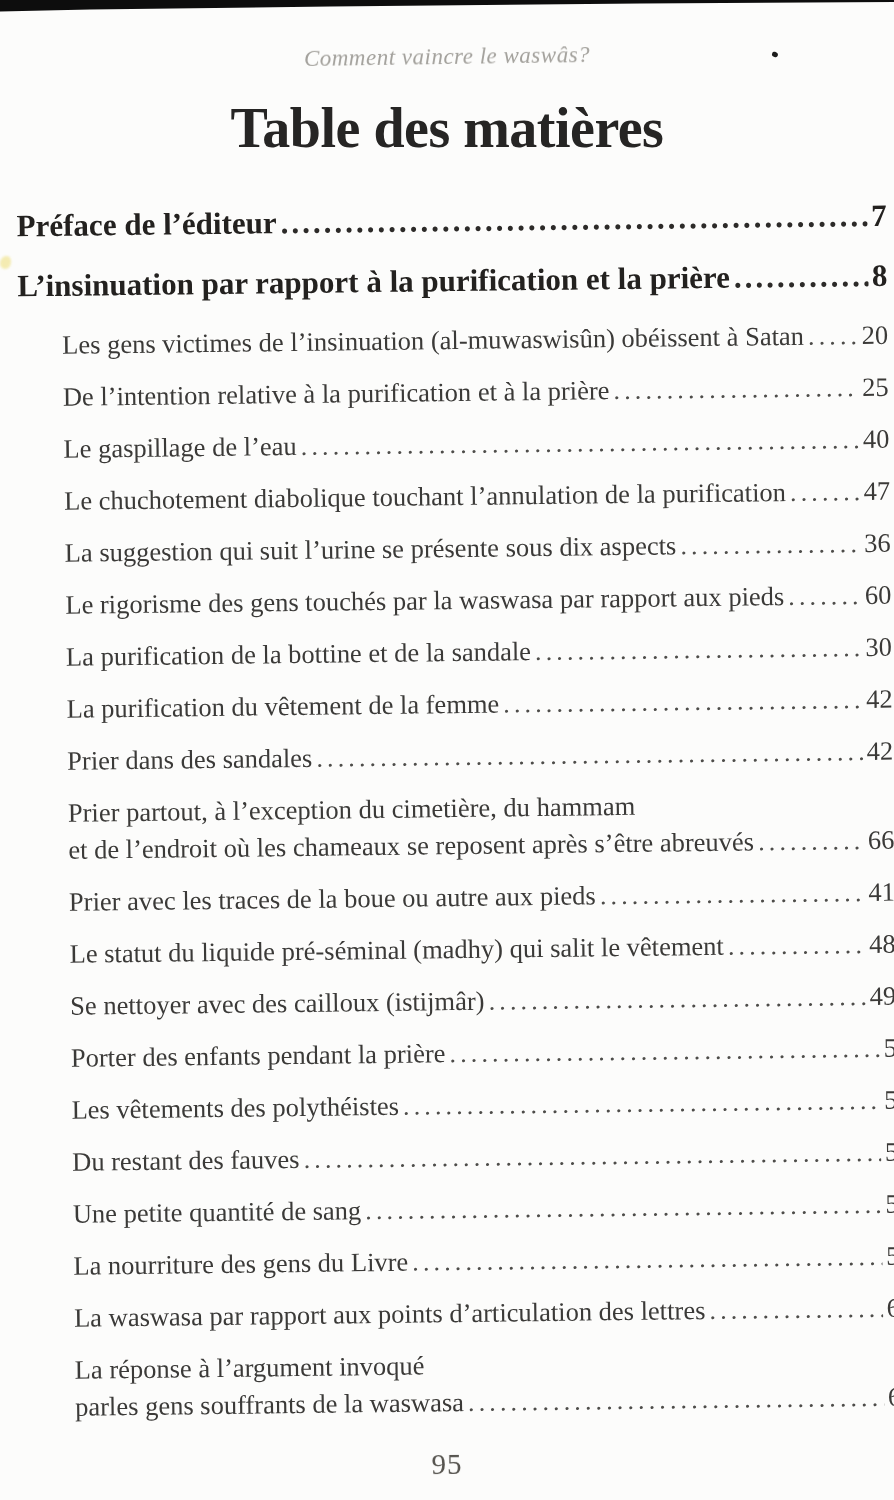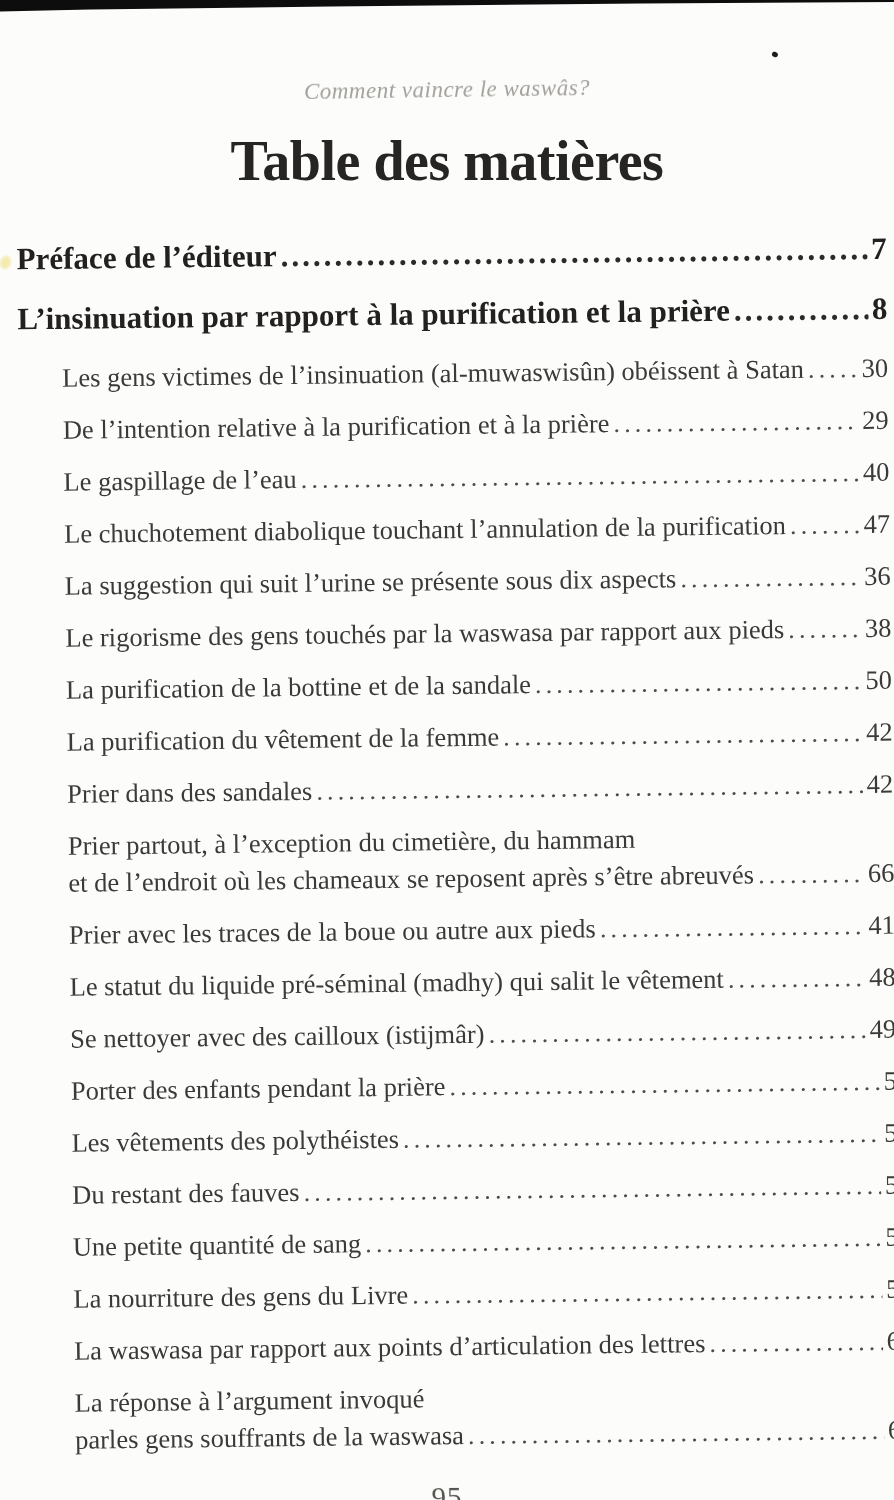--- a/index.html
+++ b/index.html
@@ -15,21 +15,21 @@
   .scan-top-strip{position:absolute;top:0;left:0;width:894px;height:12px;pointer-events:none;}
   
   .speck-dark{
     position:absolute;left:772px;top:52px;width:6px;height:5px;
     background:#1c1c1c;border-radius:40% 60% 50% 50%;transform:rotate(20deg);
   }
   .speck-yellow{
     position:absolute;left:0px;top:256px;width:11px;height:13px;
     background:#f3e9a6;border-radius:60% 40% 55% 45%;opacity:.85;filter:blur(1px);
   }
-  .page-inner{position:absolute;inset:0;filter:blur(0.3px);margin-top:33px;}
+  .page-inner{position:absolute;inset:0;filter:blur(0.3px);}
   .running-header{
     position:absolute;top:44px;left:0;width:894px;
     text-align:center;
     font-style:italic;
     font-size:23px;
     color:#a3a19c;
     letter-spacing:.5px;
     filter:blur(0.6px);
     transform:rotate(-0.8deg);
   }
@@ -112,63 +112,63 @@
         <div class="toc-line">
           <span class="toc-text">L’insinuation par rapport à la purification et la prière</span>
           <span class="toc-leader">..................................................................................................................................</span>
           <span class="toc-page">8</span>
         </div>
       </div>
       <div class="toc-entry sub">
         <div class="toc-line">
           <span class="toc-text">Les gens victimes de l’insinuation (al-muwaswisûn) obéissent à Satan</span>
           <span class="toc-leader">..................................................................................................................................</span>
+          <span class="toc-page">20</span>
+        </div>
+      </div>
+      <div class="toc-entry sub">
+        <div class="toc-line">
+          <span class="toc-text">De l’intention relative à la purification et à la prière</span>
+          <span class="toc-leader">..................................................................................................................................</span>
+          <span class="toc-page">25</span>
+        </div>
+      </div>
+      <div class="toc-entry sub">
+        <div class="toc-line">
+          <span class="toc-text">Le gaspillage de l’eau</span>
+          <span class="toc-leader">..................................................................................................................................</span>
+          <span class="toc-page">40</span>
+        </div>
+      </div>
+      <div class="toc-entry sub">
+        <div class="toc-line">
+          <span class="toc-text">Le chuchotement diabolique touchant l’annulation de la purification</span>
+          <span class="toc-leader">..................................................................................................................................</span>
+          <span class="toc-page">47</span>
+        </div>
+      </div>
+      <div class="toc-entry sub">
+        <div class="toc-line">
+          <span class="toc-text">La suggestion qui suit l’urine se présente sous dix aspects</span>
+          <span class="toc-leader">..................................................................................................................................</span>
+          <span class="toc-page">36</span>
+        </div>
+      </div>
+      <div class="toc-entry sub">
+        <div class="toc-line">
+          <span class="toc-text">Le rigorisme des gens touchés par la waswasa par rapport aux pieds</span>
+          <span class="toc-leader">..................................................................................................................................</span>
+          <span class="toc-page">60</span>
+        </div>
+      </div>
+      <div class="toc-entry sub">
+        <div class="toc-line">
+          <span class="toc-text">La purification de la bottine et de la sandale</span>
+          <span class="toc-leader">..................................................................................................................................</span>
           <span class="toc-page">30</span>
-        </div>
-      </div>
-      <div class="toc-entry sub">
-        <div class="toc-line">
-          <span class="toc-text">De l’intention relative à la purification et à la prière</span>
-          <span class="toc-leader">..................................................................................................................................</span>
-          <span class="toc-page">29</span>
-        </div>
-      </div>
-      <div class="toc-entry sub">
-        <div class="toc-line">
-          <span class="toc-text">Le gaspillage de l’eau</span>
-          <span class="toc-leader">..................................................................................................................................</span>
-          <span class="toc-page">40</span>
-        </div>
-      </div>
-      <div class="toc-entry sub">
-        <div class="toc-line">
-          <span class="toc-text">Le chuchotement diabolique touchant l’annulation de la purification</span>
-          <span class="toc-leader">..................................................................................................................................</span>
-          <span class="toc-page">47</span>
-        </div>
-      </div>
-      <div class="toc-entry sub">
-        <div class="toc-line">
-          <span class="toc-text">La suggestion qui suit l’urine se présente sous dix aspects</span>
-          <span class="toc-leader">..................................................................................................................................</span>
-          <span class="toc-page">36</span>
-        </div>
-      </div>
-      <div class="toc-entry sub">
-        <div class="toc-line">
-          <span class="toc-text">Le rigorisme des gens touchés par la waswasa par rapport aux pieds</span>
-          <span class="toc-leader">..................................................................................................................................</span>
-          <span class="toc-page">38</span>
-        </div>
-      </div>
-      <div class="toc-entry sub">
-        <div class="toc-line">
-          <span class="toc-text">La purification de la bottine et de la sandale</span>
-          <span class="toc-leader">..................................................................................................................................</span>
-          <span class="toc-page">50</span>
         </div>
       </div>
       <div class="toc-entry sub">
         <div class="toc-line">
           <span class="toc-text">La purification du vêtement de la femme</span>
           <span class="toc-leader">..................................................................................................................................</span>
           <span class="toc-page">42</span>
         </div>
       </div>
       <div class="toc-entry sub">

